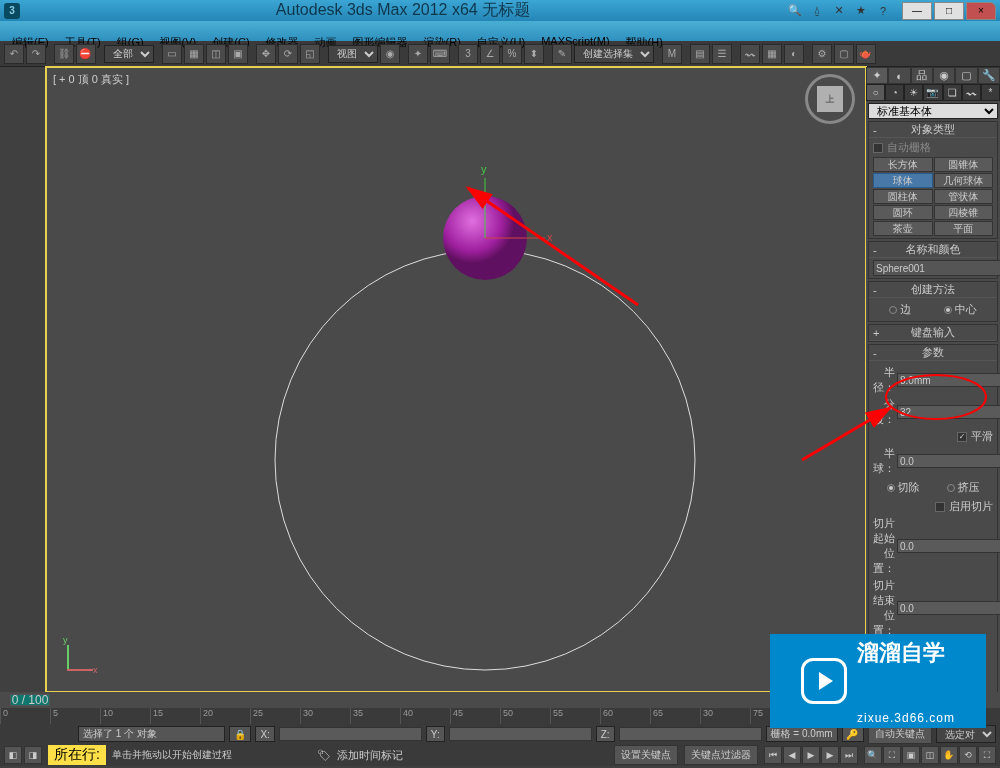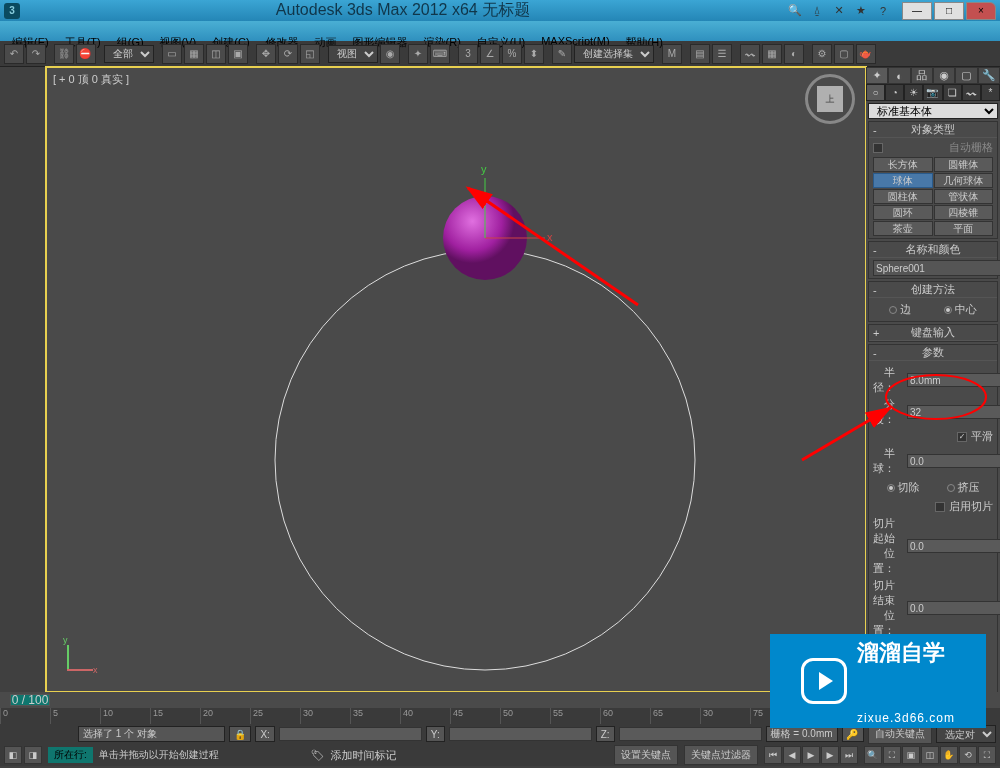--- a/index.html
+++ b/index.html
@@ -56,48 +56,48 @@
 .cmd-dropdown { margin: 2px; height: 18px; background: #ddd; color: #000; font-size: 11px; padding: 0 4px; border: 1px solid #222; }
 
 .rollout { border: 1px solid #333; margin: 0 2px 2px; background: #4a4a4a; }
 .rollout-header { height: 16px; background: #4a4a4a; text-align: center; font-size: 10px; border-bottom: 1px solid #555; display:flex;align-items:center;justify-content:center;position:relative;}
 .rollout-toggle { position:absolute;left:4px;}
 .rollout-body { padding: 2px 4px; }
 
 .type-grid { display: grid; grid-template-columns: 1fr 1fr; gap: 1px; }
 .type-btn { height: 15px; background: #5a5a5a; border: 1px solid #333; text-align: center; font-size: 10px; color: #ccc; line-height: 13px; }
 .type-btn.active { background: #4878a8; border: 1px solid #2a5a8a; }
-.autogrid { display: flex; align-items: center; justify-content: space-between; gap: 4px; font-size: 10px; color: #888; margin-bottom: 2px; }
+.autogrid { display: flex; align-items: center; justify-content: flex-start; gap: 4px; font-size: 10px; color: #888; margin-bottom: 2px; }
 
 .name-row { display: flex; gap: 2px; }
 .name-input { flex: 1; height: 16px; background: #555; border: 1px solid #333; color: #ccc; font-size: 10px; padding: 0 2px; }
 
 .creation-radios { display:flex; justify-content:space-around; padding: 2px 0; font-size:10px;}
 .radio-item { display:flex;align-items:center;gap:3px;}
 .radio-dot { width:8px;height:8px;border:1px solid #888;border-radius:50%;display:flex;align-items:center;justify-content:center;}
 .radio-dot.on::after{content:'';width:4px;height:4px;background:#ccc;border-radius:50%;}
 
-.param-row { display: flex; align-items: center; gap: 12px; margin: 2px 0; font-size: 10px; }
+.param-row { display: flex; align-items: center; gap: 2px; margin: 2px 0; font-size: 10px; }
 .param-label { width: 44px; text-align: right; color: #ccc; }
 .spinner { flex: 1; display: flex; }
 .spinner-input { flex: 1; height: 14px; background: #5a5a5a; border: 1px solid #333; color: #ccc; font-size: 10px; padding: 0 2px; }
 
 .check-row { display:flex;align-items:center;gap:4px;font-size:10px;margin:2px 0;}
 .checkbox { width:10px;height:10px;background:#333;border:1px solid #666;display:flex;align-items:center;justify-content:center;font-size:8px;color:#ccc;}
 
 
 .time-area { position: absolute; left: 0; right: 0; bottom: 0; height: 76px; background: #404040; }
 .slider-row { height: 16px; background: #4a4a4a; display:flex;align-items:center;}
 .slider-handle { width:40px;height:12px;background:#0f766e;border:1px solid #555;margin-left:10px;font-size:12px;text-align:center;line-height:10px;}
 .time-ruler { height: 16px; background: #3a3a3a; display:flex;position:relative;}
 .ruler-tick { flex:1;border-left:1px solid #555;font-size:9px;padding-left:2px;color:#999;}
 .status-row { height: 20px; background: #3a3a3a; display:flex;align-items:center;gap:4px;padding:0 4px;}
 .status-seg { background:#555;border:1px solid #222;padding:0 4px;height:16px;font-size:10px;display:flex;align-items:center;}
 .prompt-row { height: 22px; background: #3a3a3a; display:flex;align-items:center;gap:6px;padding:0 4px;}
-.prompt-label { background:#0f766e;color:#000;padding:1px 6px;font-size:10px;}
+.prompt-label { background:#fde047;color:#000;padding:1px 6px;font-size:14px;}
 .prompt-text { flex:1;font-size:10px;color:#ccc;}
 .key-btn { padding:2px 6px;background:#555;border:1px solid #333;font-size:10px;}
 .viewport-nav { display:flex;gap:1px;}
 .nav-btn { width:18px;height:18px;background:#555;border:1px solid #333;display:flex;align-items:center;justify-content:center;font-size:9px;}
 
 
 .watermark { position:absolute; right:14px; bottom:40px; width:216px;height:94px;background:#0088cc;display:flex;align-items:center;justify-content:center;gap:10px;}
 .wm-logo { width:46px;height:46px;border:3px solid #fff;border-radius:12px;display:flex;align-items:center;justify-content:center;}
 .wm-play{width:0;height:0;border-left:14px solid #fff;border-top:9px solid transparent;border-bottom:9px solid transparent;margin-left:4px;}
 .wm-text{color:#fff;}

